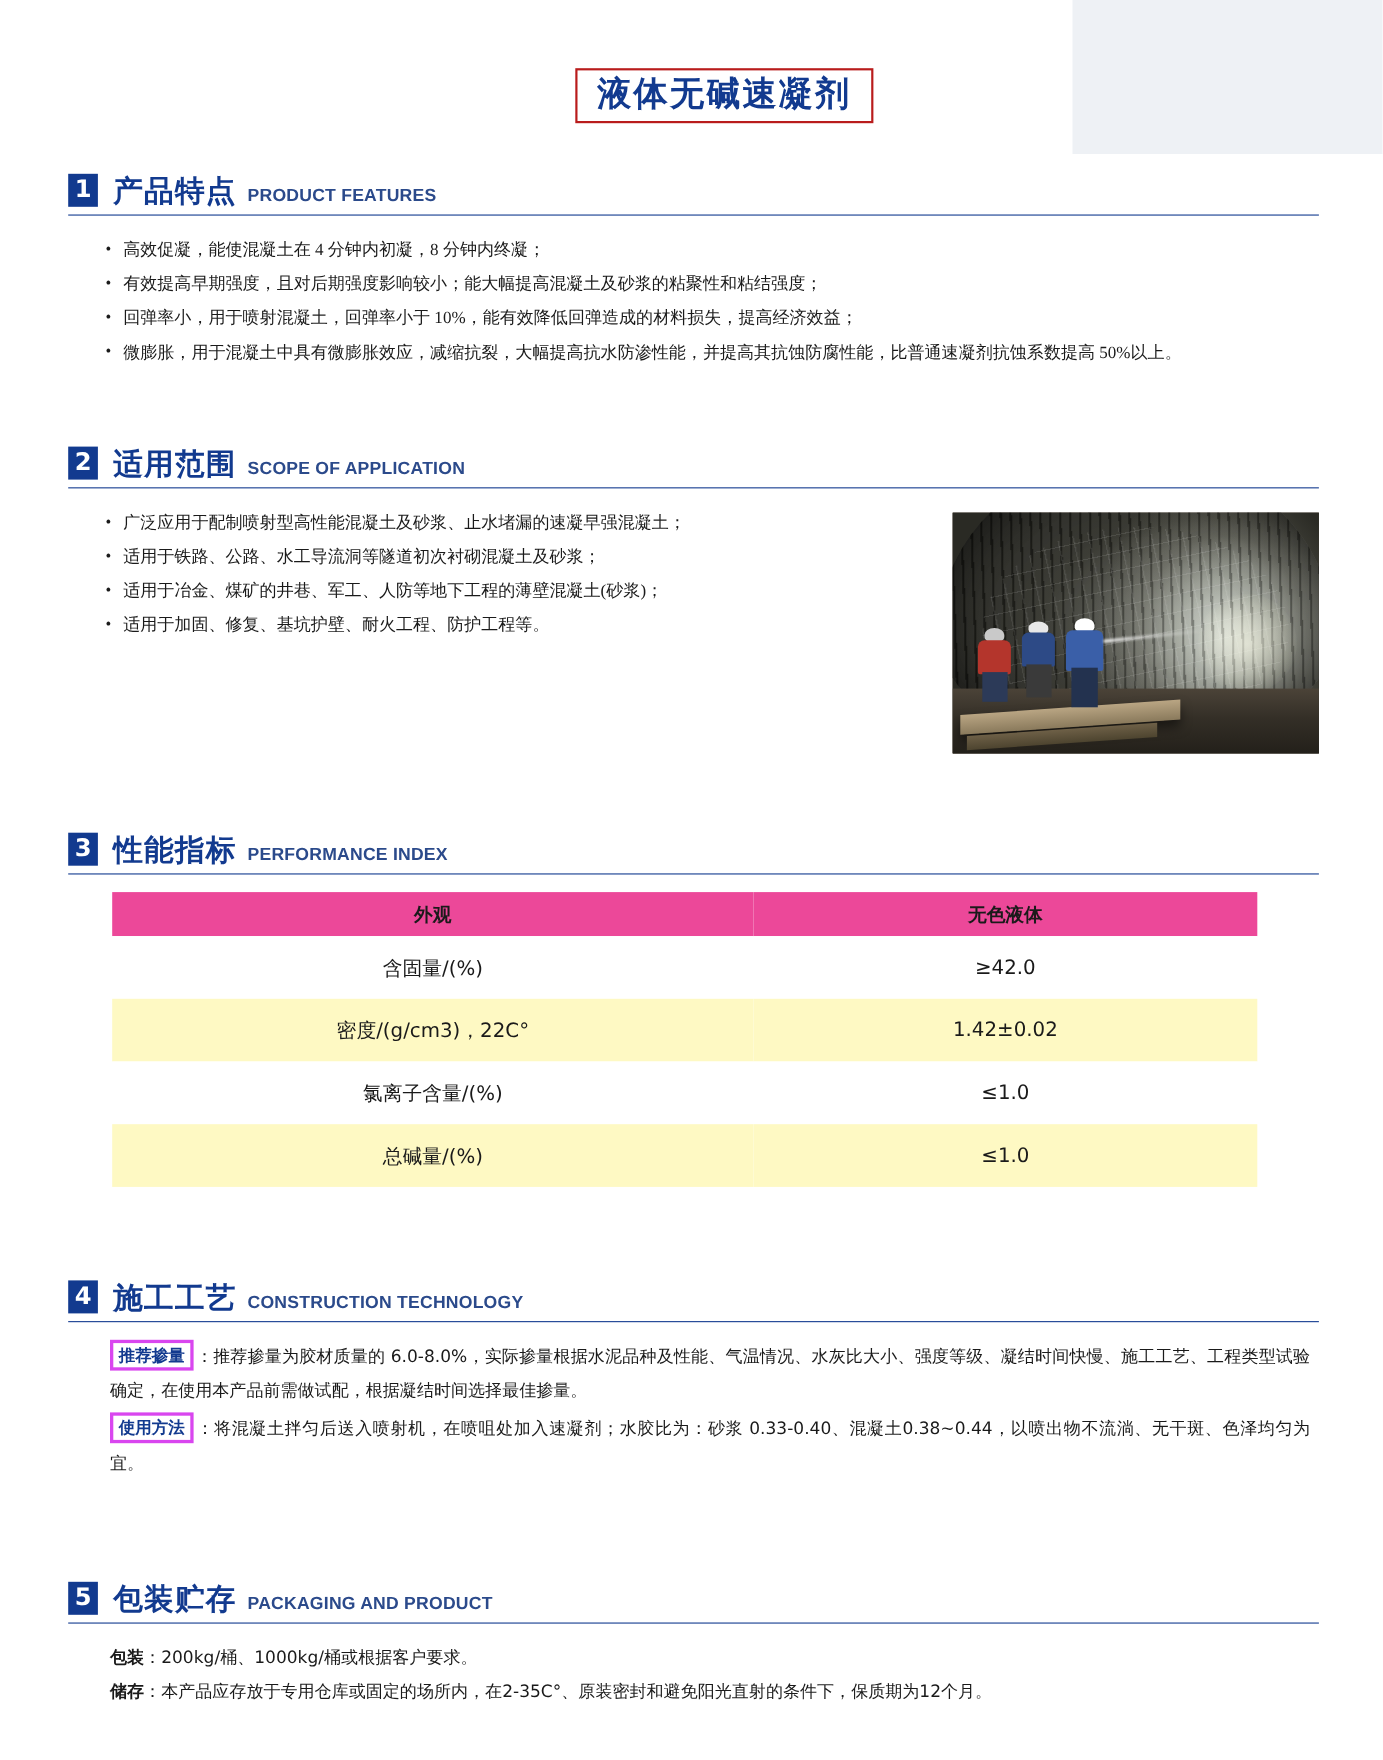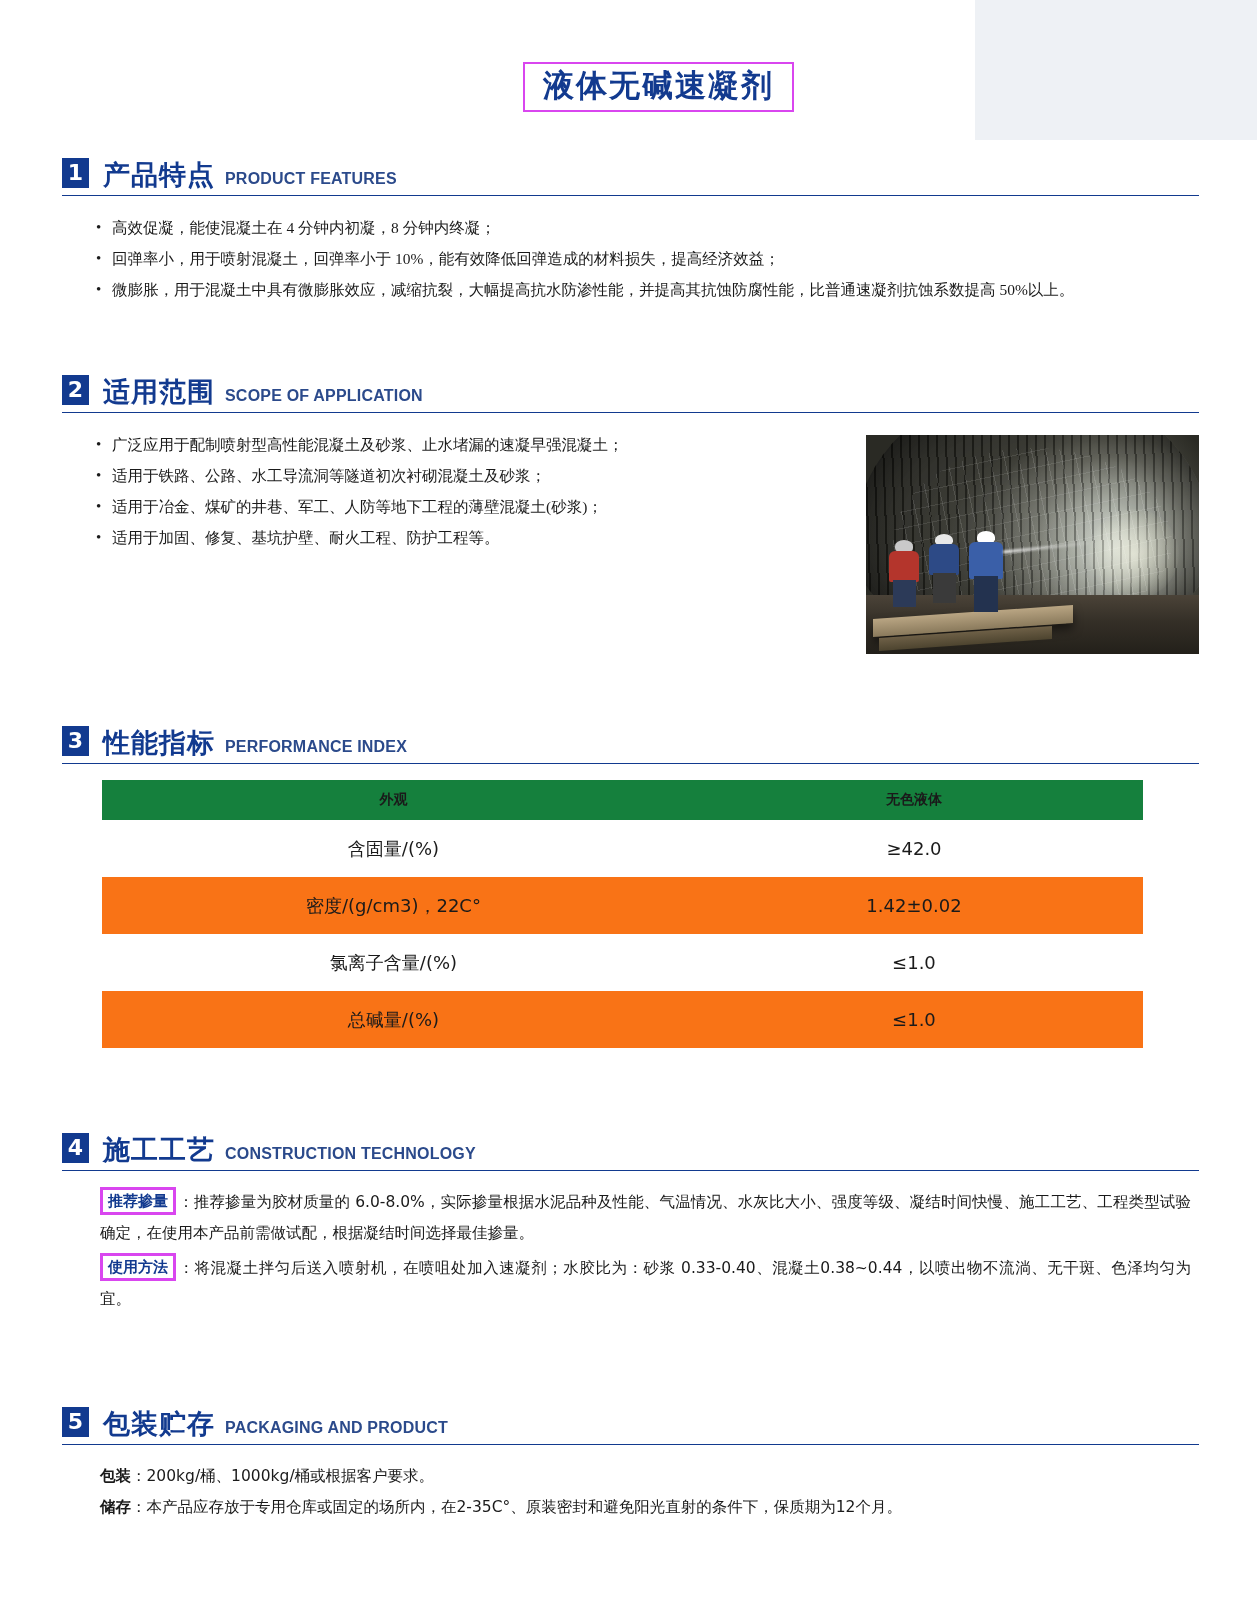--- a/index.html
+++ b/index.html
@@ -32,21 +32,21 @@
   
   .title-wrap {
     position: relative;
     padding-top: 62px;
     text-align: center;
     height: 78px;
     box-sizing: border-box;
   }
   .title-box {
     display: inline-block;
-    border: 2px solid #d946ef;
+    border: 2px solid #b91c1c;
     padding: 4px 18px 8px 18px;
     position: relative;
     margin-left: 60px;
   }
   .title-box .title-text {
     font-family: "DejaVu Sans", sans-serif;
     font-size: 31px;
     font-weight: bold;
     color: #123a8f;
     letter-spacing: 2px;
@@ -230,27 +230,27 @@
     border-collapse: collapse;
     font-family: "DejaVu Sans", sans-serif;
   }
   table.perf td {
     height: 57px;
     font-size: 18px;
     text-align: center;
     padding: 0;
   }
   table.perf tr.head td {
-    background: #15803d;
-    font-weight: bold;
-    font-size: 14px;
+    background: #ec4899;
+    font-weight: bold;
+    font-size: 17px;
     height: 40px;
   }
   table.perf tr.odd td { background: #ffffff; }
-  table.perf tr.even td { background: #f97316; }
+  table.perf tr.even td { background: #fef9c3; }
   table.perf td.c1 { width: 56%; }
   table.perf td.c2 { width: 44%; text-align: center; }
   
   #sec-construction { margin-top: 85px; }
   .tech-block {
     padding-left: 38px;
     padding-right: 8px;
   }
   .tech-para {
     font-family: "DejaVu Sans", sans-serif;
@@ -297,20 +297,21 @@
 
   <div class="section" id="sec-features">
     <div class="sec-head">
       <div class="sec-num">1</div>
       <div class="sec-cn">产品特点</div>
       <div class="sec-en">PRODUCT FEATURES</div>
     </div>
     <div class="sec-rule"></div>
     <ul class="bullets">
       <li>高效促凝，能使混凝土在 4 分钟内初凝，8 分钟内终凝；</li>
+      <li>有效提高早期强度，且对后期强度影响较小；能大幅提高混凝土及砂浆的粘聚性和粘结强度；</li>
       <li>回弹率小，用于喷射混凝土，回弹率小于 10%，能有效降低回弹造成的材料损失，提高经济效益；</li>
       <li>微膨胀，用于混凝土中具有微膨胀效应，减缩抗裂，大幅提高抗水防渗性能，并提高其抗蚀防腐性能，比普通速凝剂抗蚀系数提高 50%以上。</li>
     </ul>
   </div>
 
   <div class="section" id="sec-scope">
     <div class="sec-head">
       <div class="sec-num">2</div>
       <div class="sec-cn">适用范围</div>
       <div class="sec-en">SCOPE OF APPLICATION</div>

